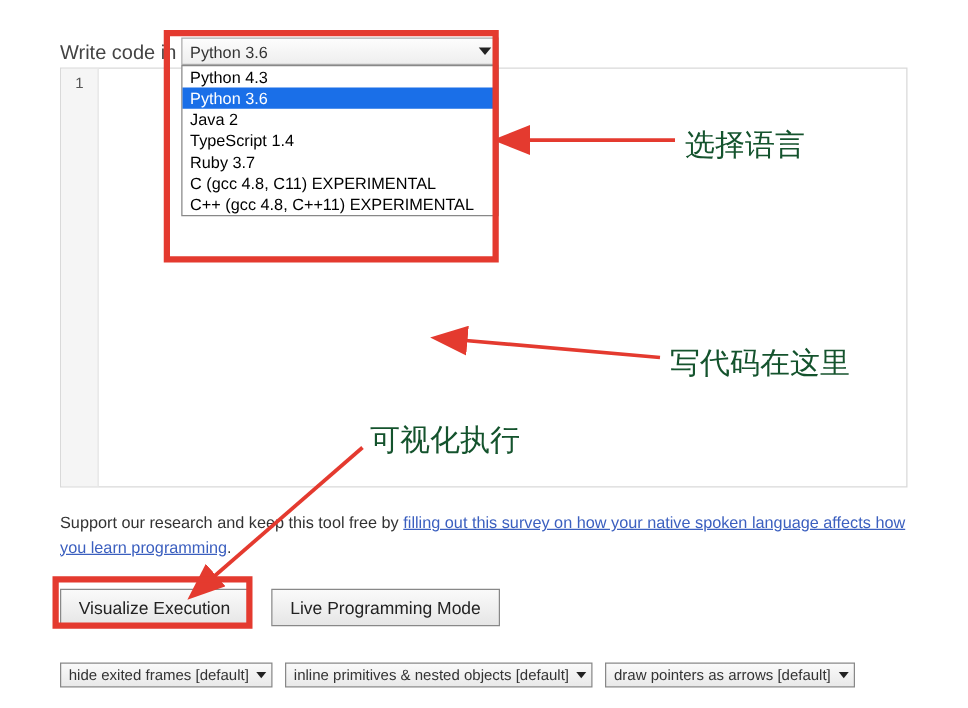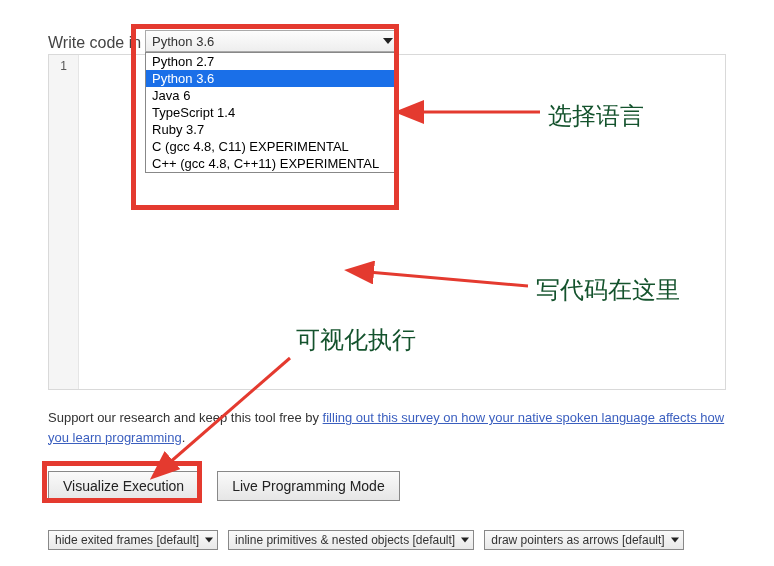--- a/index.html
+++ b/index.html
@@ -169,23 +169,23 @@
 <div class="content">
 
   <div class="header-row">
     <div class="label-write">Write code in</div>
     <div class="dropdown-container">
       <div class="dropdown-selected">
         <span>Python 3.6</span>
         <span class="caret"></span>
       </div>
       <div class="dropdown-list" id="lang-list">
-          <div class="opt">Python 2.7</div>
+          <div class="opt">Python 4.3</div>
           <div class="opt selected">Python 3.6</div>
-          <div class="opt">Java 6</div>
+          <div class="opt">Java 2</div>
           <div class="opt">TypeScript 1.4</div>
           <div class="opt">Ruby 3.7</div>
           <div class="opt">C (gcc 4.8, C11) EXPERIMENTAL</div>
           <div class="opt">C++ (gcc 4.8, C++11) EXPERIMENTAL</div>
         </div>
     </div>
   </div>
 
   <div class="code-area">
     <div class="gutter" id="gutter">
@@ -218,21 +218,21 @@
     </div>
   </div>
 
 </div>
 
 <div class="anno-box" style="left:131px; top:24px; width:268px; height:186px;"></div>
 <div class="anno-box" style="left:42px; top:461px; width:160px; height:42px;"></div>
 
 <div class="anno-text" style="left:548px; top:100px;">选择语言</div>
 <div class="anno-text" style="left:536px; top:274px;">写代码在这里</div>
-<div class="anno-text" style="left:296px; top:324px;">可视化执行</div>
+<div class="anno-text" style="left:296px; top:336px;">可视化执行</div>
 
 <svg class="anno-arrow" style="left:0;top:0;" width="774" height="566">
   <defs>
     <marker id="ah" markerWidth="10" markerHeight="8" refX="2" refY="4" orient="auto">
       <polygon points="0 0, 10 4, 0 8" fill="#e43a2f"></polygon>
     </marker>
   </defs>
   <line x1="540" y1="112" x2="418" y2="112" stroke="#e43a2f" stroke-width="3" marker-end="url(#ah)"></line>
 </svg>
 <svg class="anno-arrow" style="left:0;top:0;" width="774" height="566">

